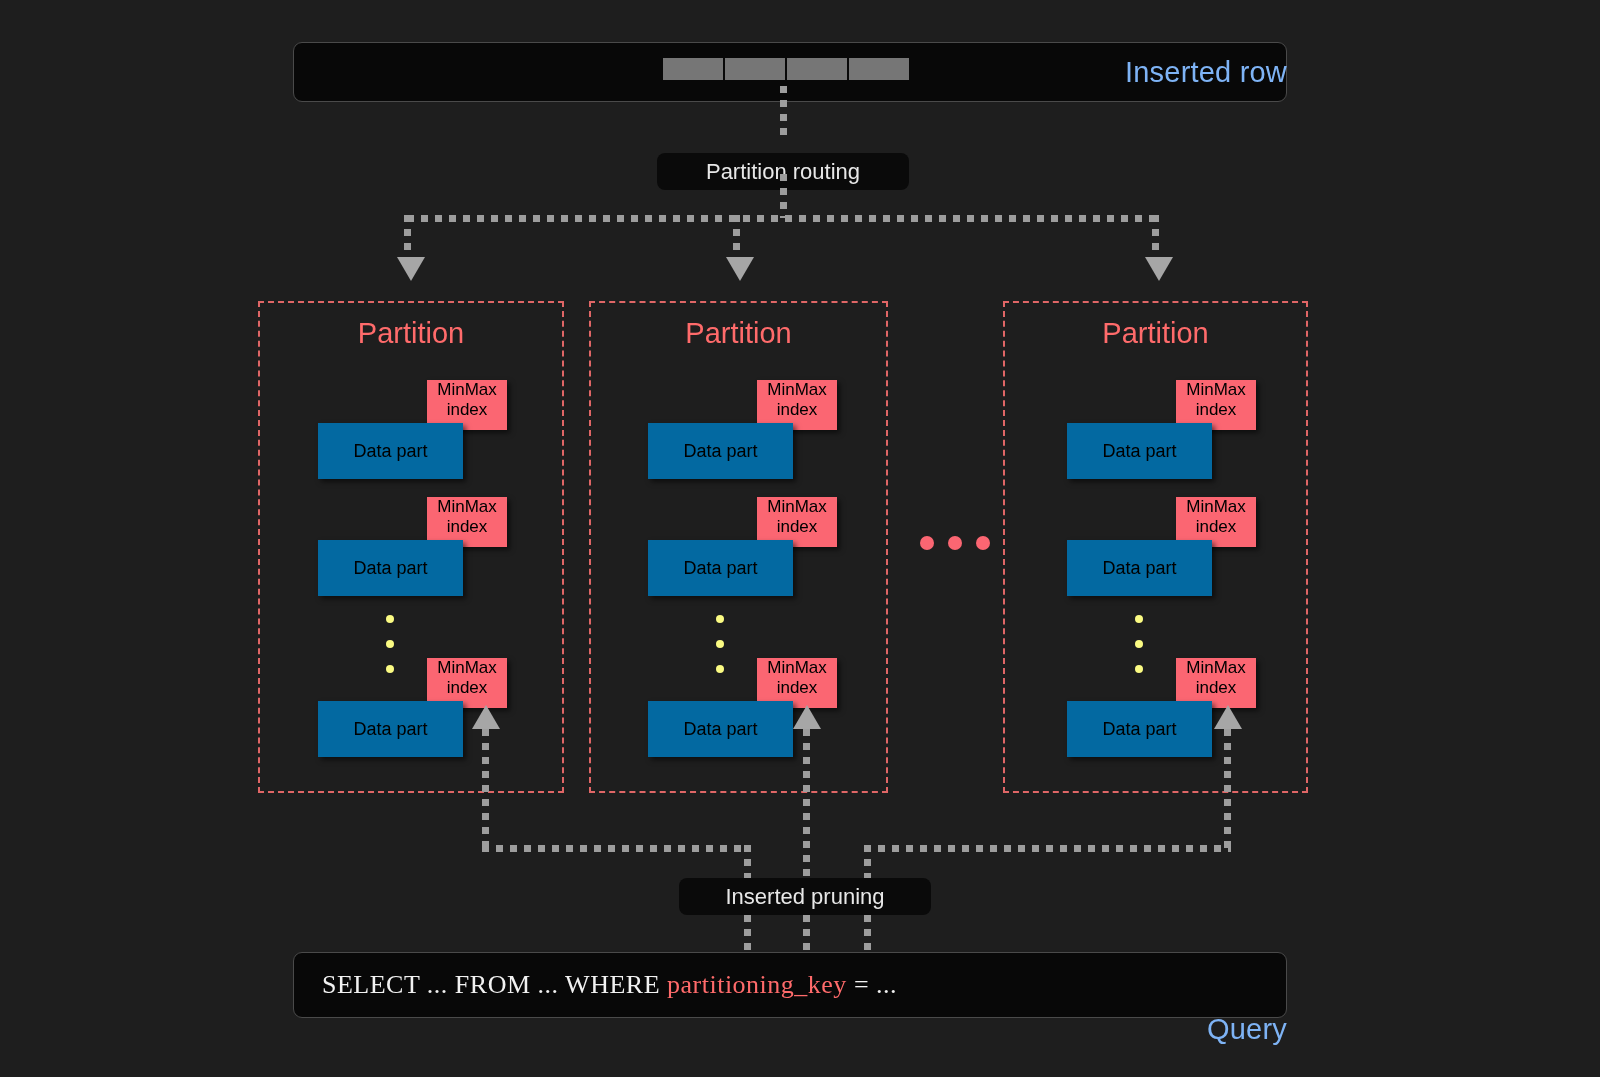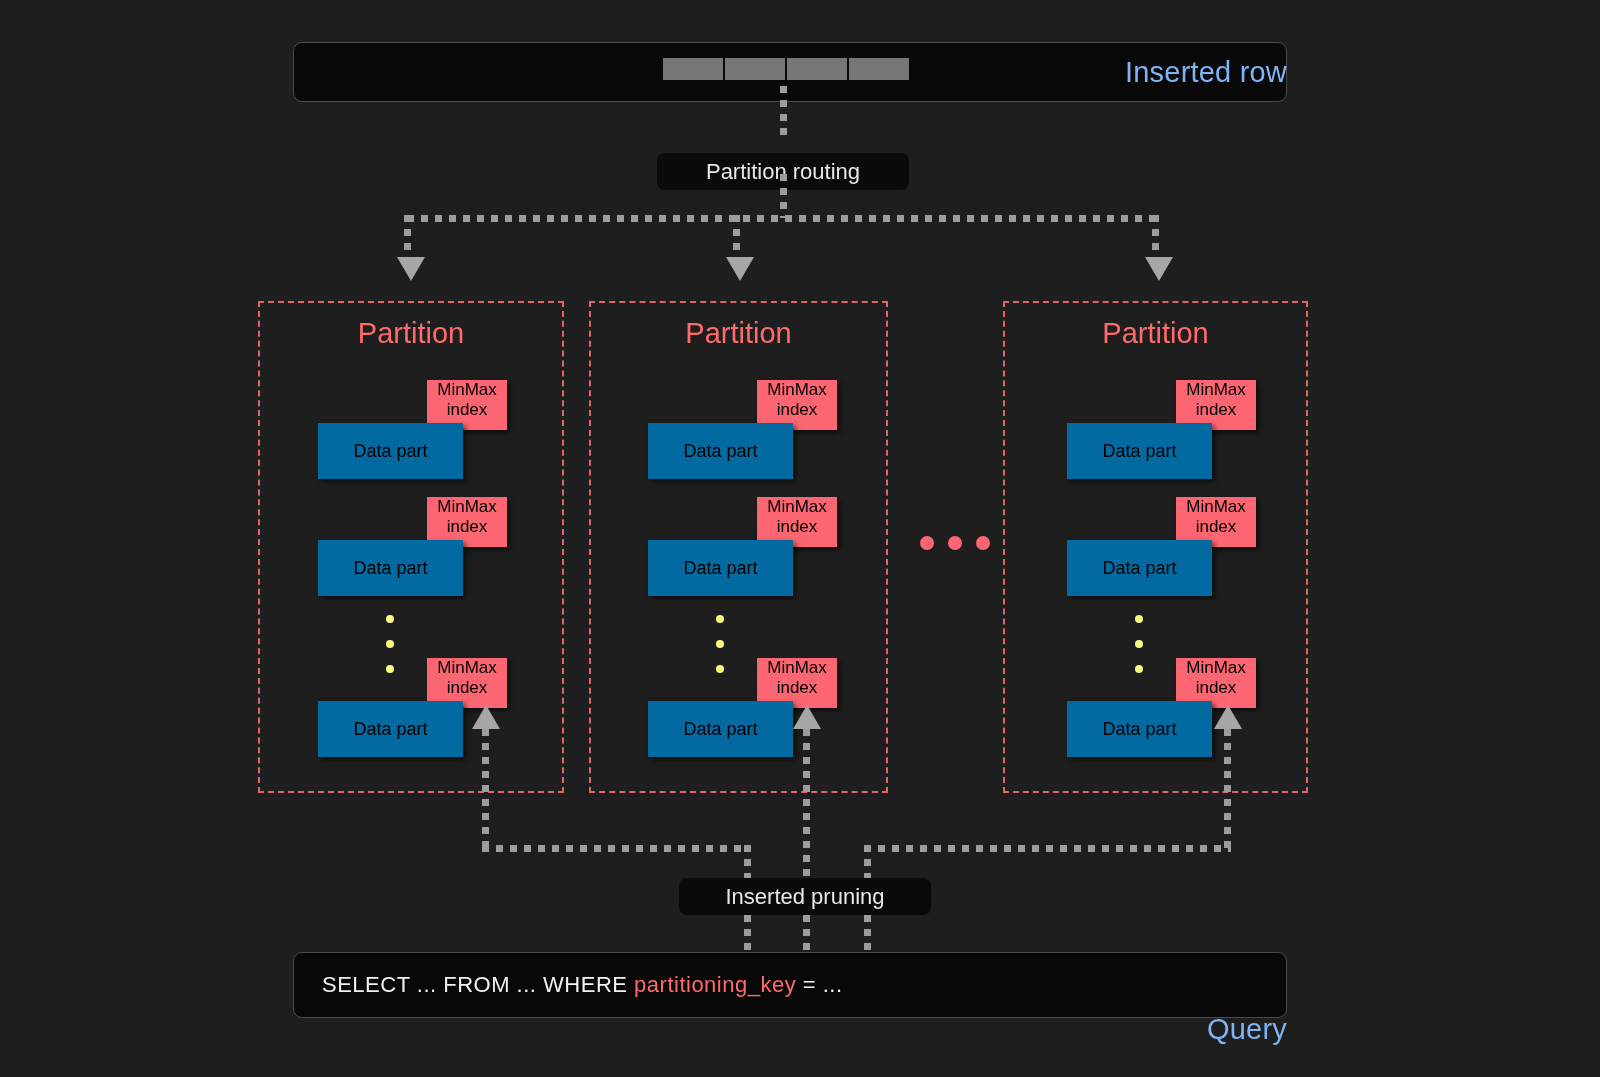--- a/index.html
+++ b/index.html
@@ -55,22 +55,22 @@
     height: 22px;
     background: #767676;
   }
 
   
   #query-text {
     position: absolute;
     left: 322px;
     top: 50%;
     transform: translateY(-50%);
-    font-family: Liberation Sans, sans-serif;
-    font-size: 22px;
+    font-family: Liberation Serif, serif;
+    font-size: 26px;
     color: #f2f2f2;
     white-space: pre;
     letter-spacing: .5px;
   }
   #query-text .kw { color: #ff6b6b; }
 
   
   .pill {
     position: absolute;
     background: #0a0a0a;

